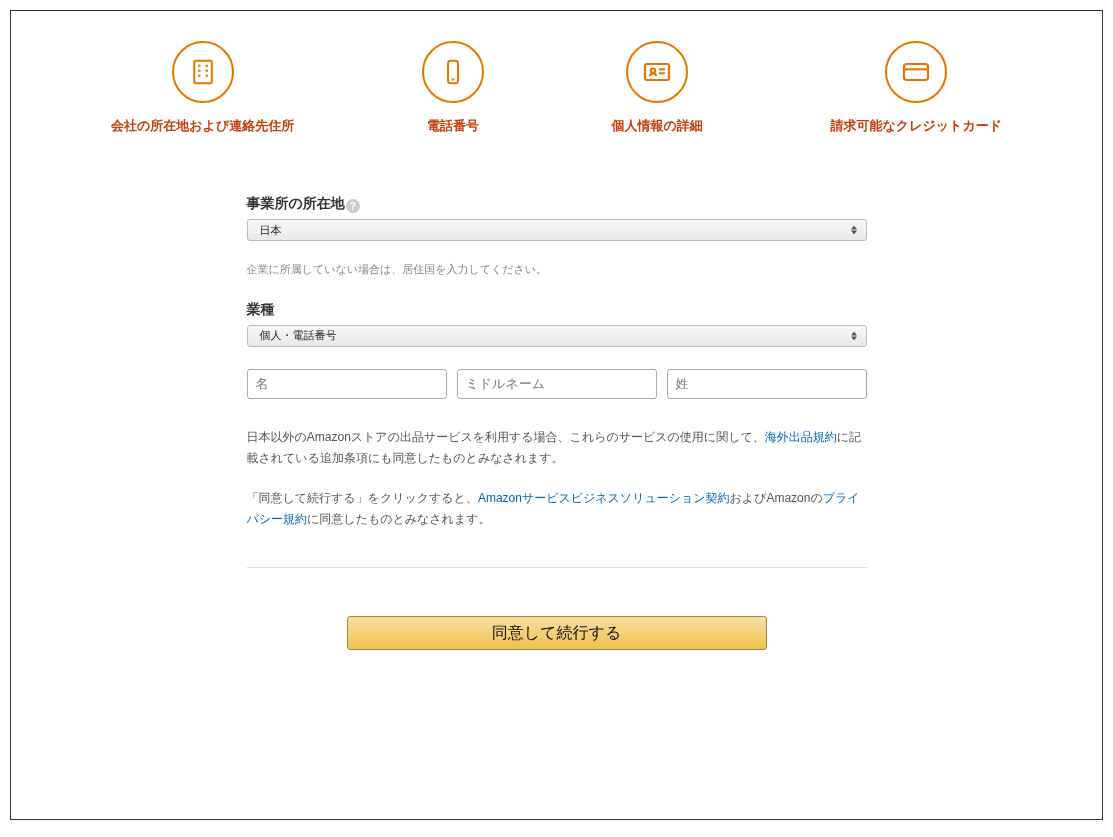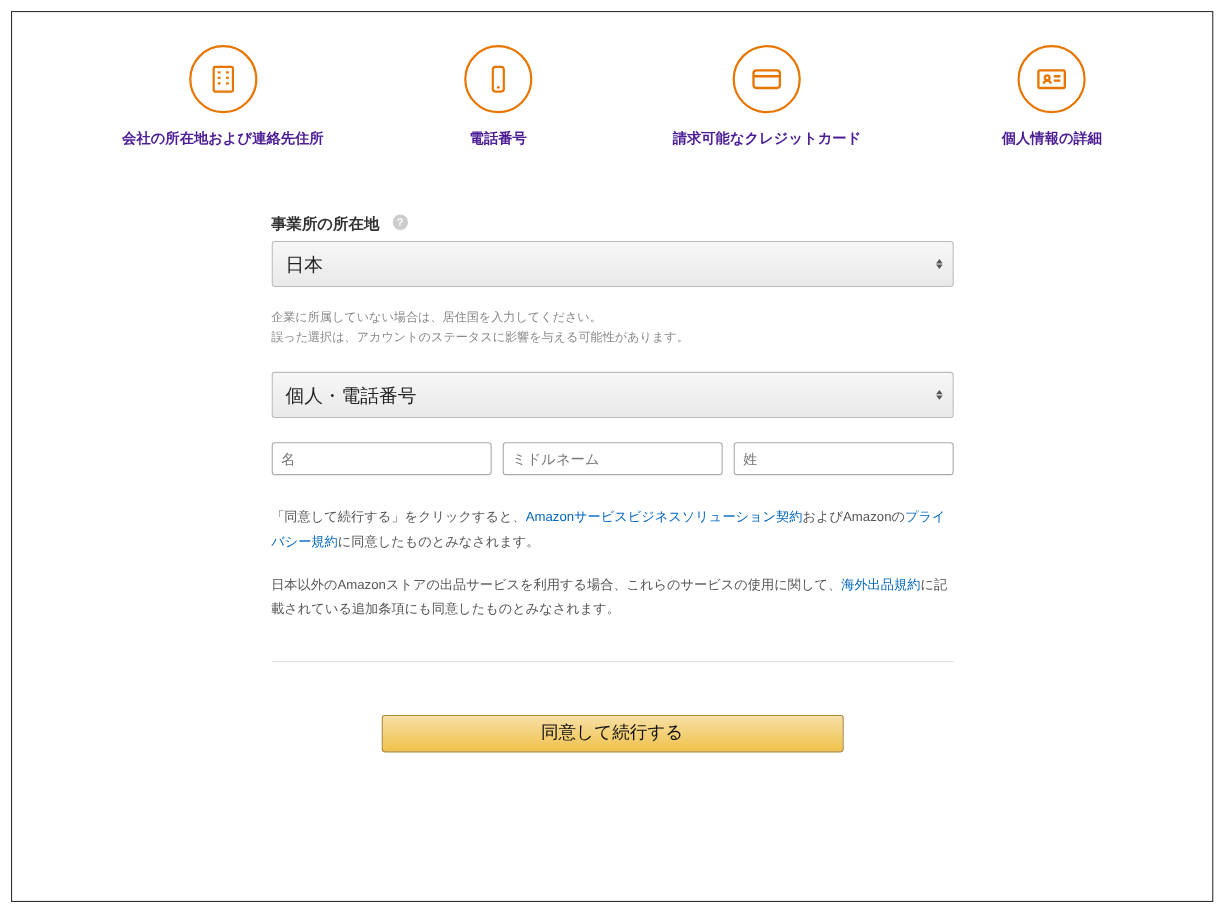--- a/index.html
+++ b/index.html
@@ -53,37 +53,37 @@
       border-radius: 50%;
       border: 2px solid #e77600;
       display: flex;
       align-items: center;
       justify-content: center;
       color: #e77600;
     }
     .step-label {
       font-size: 13px;
       font-weight: 600;
-      color: #4c1d95;
+      color: #c2410c;
     }
     .form-area {
       max-width: 620px;
       margin: 0 auto;
     }
     .form-group {
       margin-bottom: 22px;
     }
     .label {
       font-size: 14px;
       font-weight: 600;
       color: #333;
       margin-bottom: 6px;
       display: flex;
-      align-items: flex-start;
-      gap: 12px;
+      align-items: flex-end;
+      gap: 1px;
     }
     .help-circle {
       width: 14px;
       height: 14px;
       border-radius: 50%;
       background: #ccc;
       color: #fff;
       font-size: 10px;
       display: inline-flex;
       align-items: center;
@@ -166,26 +166,26 @@
     }
     .tri-down {
       width: 0;
       height: 0;
       border-left: 3px solid transparent;
       border-right: 3px solid transparent;
       border-top: 4px solid #555;
     }
     .sel-base {
       width: 100%;
-      height: 42px;
+      height: 22px;
       border: 1px solid #bbb;
       border-radius: 3px;
       background: linear-gradient(#f7f7f7, #e9e9e9);
       padding: 0 24px 0 12px;
-      font-size: 17px;
+      font-size: 11px;
       color: #222;
       display: flex;
       align-items: center;
       cursor: pointer;
     }
   </style>
 </head>
 <body>
 
 <div class="outer">
@@ -213,38 +213,38 @@
           <rect x="8" y="3" width="8" height="18" rx="2"></rect>
           <line x1="11" y1="18" x2="13" y2="18"></line>
         </svg>
       </div>
       <div class="step-label">電話番号</div>
     </div>
 
     <div class="step">
       <div class="icon-circle">
         <svg width="32" height="32" viewBox="0 0 24 24" fill="none" stroke="currentColor" stroke-width="1.6">
-          <rect x="3" y="6" width="18" height="12" rx="2"></rect>
-          <line x1="3" y1="10" x2="21" y2="10"></line>
-        </svg>
-      </div>
-      <div class="step-label">請求可能なクレジットカード</div>
-    </div>
-
-    <div class="step">
-      <div class="icon-circle">
-        <svg width="32" height="32" viewBox="0 0 24 24" fill="none" stroke="currentColor" stroke-width="1.6">
           <rect x="3" y="6" width="18" height="12" rx="1"></rect>
           <circle cx="9" cy="11" r="1.6"></circle>
           <path d="M6.5 15c.4-1.2 1.4-2 2.5-2s2.1.8 2.5 2"></path>
           <line x1="13.5" y1="10" x2="18" y2="10"></line>
           <line x1="13.5" y1="13" x2="18" y2="13"></line>
         </svg>
       </div>
       <div class="step-label">個人情報の詳細</div>
+    </div>
+
+    <div class="step">
+      <div class="icon-circle">
+        <svg width="32" height="32" viewBox="0 0 24 24" fill="none" stroke="currentColor" stroke-width="1.6">
+          <rect x="3" y="6" width="18" height="12" rx="2"></rect>
+          <line x1="3" y1="10" x2="21" y2="10"></line>
+        </svg>
+      </div>
+      <div class="step-label">請求可能なクレジットカード</div>
     </div>
   </div>
 
   <div class="form-area">
 
     <div class="form-group">
       <div class="label">
         <span>事業所の所在地</span>
         <span class="help-circle">?</span>
       </div>
@@ -252,25 +252,25 @@
         <div class="sel-base">
           <span>日本</span>
         </div>
         <div class="sel-arrow-stack">
           <div class="tri-up"></div>
             <div class="tri-down"></div>
         </div>
       </div>
       <div class="hint">
         <div>企業に所属していない場合は、居住国を入力してください。</div>
-        <div>誤った選択は、アカウントのステータスに影響を与える可能性があります。</div>
       </div>
     </div>
 
     <div class="form-group">
+      <div class="label">業種</div>
       <div class="sel-wrap">
         <div class="sel-base">
           <span>個人・電話番号</span>
         </div>
         <div class="sel-arrow-stack">
           <div class="tri-up"></div>
             <div class="tri-down"></div>
         </div>
       </div>
     </div>
@@ -278,25 +278,25 @@
     <div class="form-group">
       <div class="name-row">
         <input type="text" placeholder="名" style="">
         <input type="text" placeholder="ミドルネーム" style="">
         <input type="text" placeholder="姓" style="">
       </div>
     </div>
 
     <div class="terms">
       <p>
+        <span>日本以外のAmazonストアの出品サービスを利用する場合、これらのサービスの使用に関して、</span><a href="#" class="link">海外出品規約</a><span>に記載されている追加条項にも同意したものとみなされます。</span>
+      </p>
+      <p>
         <span>「同意して続行する」をクリックすると、</span><a href="#" class="link">Amazonサービスビジネスソリューション契約</a><span>およびAmazonの</span><a href="#" class="link">プライバシー規約</a><span>に同意したものとみなされます。</span>
       </p>
-      <p>
-        <span>日本以外のAmazonストアの出品サービスを利用する場合、これらのサービスの使用に関して、</span><a href="#" class="link">海外出品規約</a><span>に記載されている追加条項にも同意したものとみなされます。</span>
-      </p>
     </div>
 
     <hr class="divider">
 
     <div class="submit-area">
       <div class="submit-btn">同意して続行する</div>
     </div>
 
   </div>
 </div>

